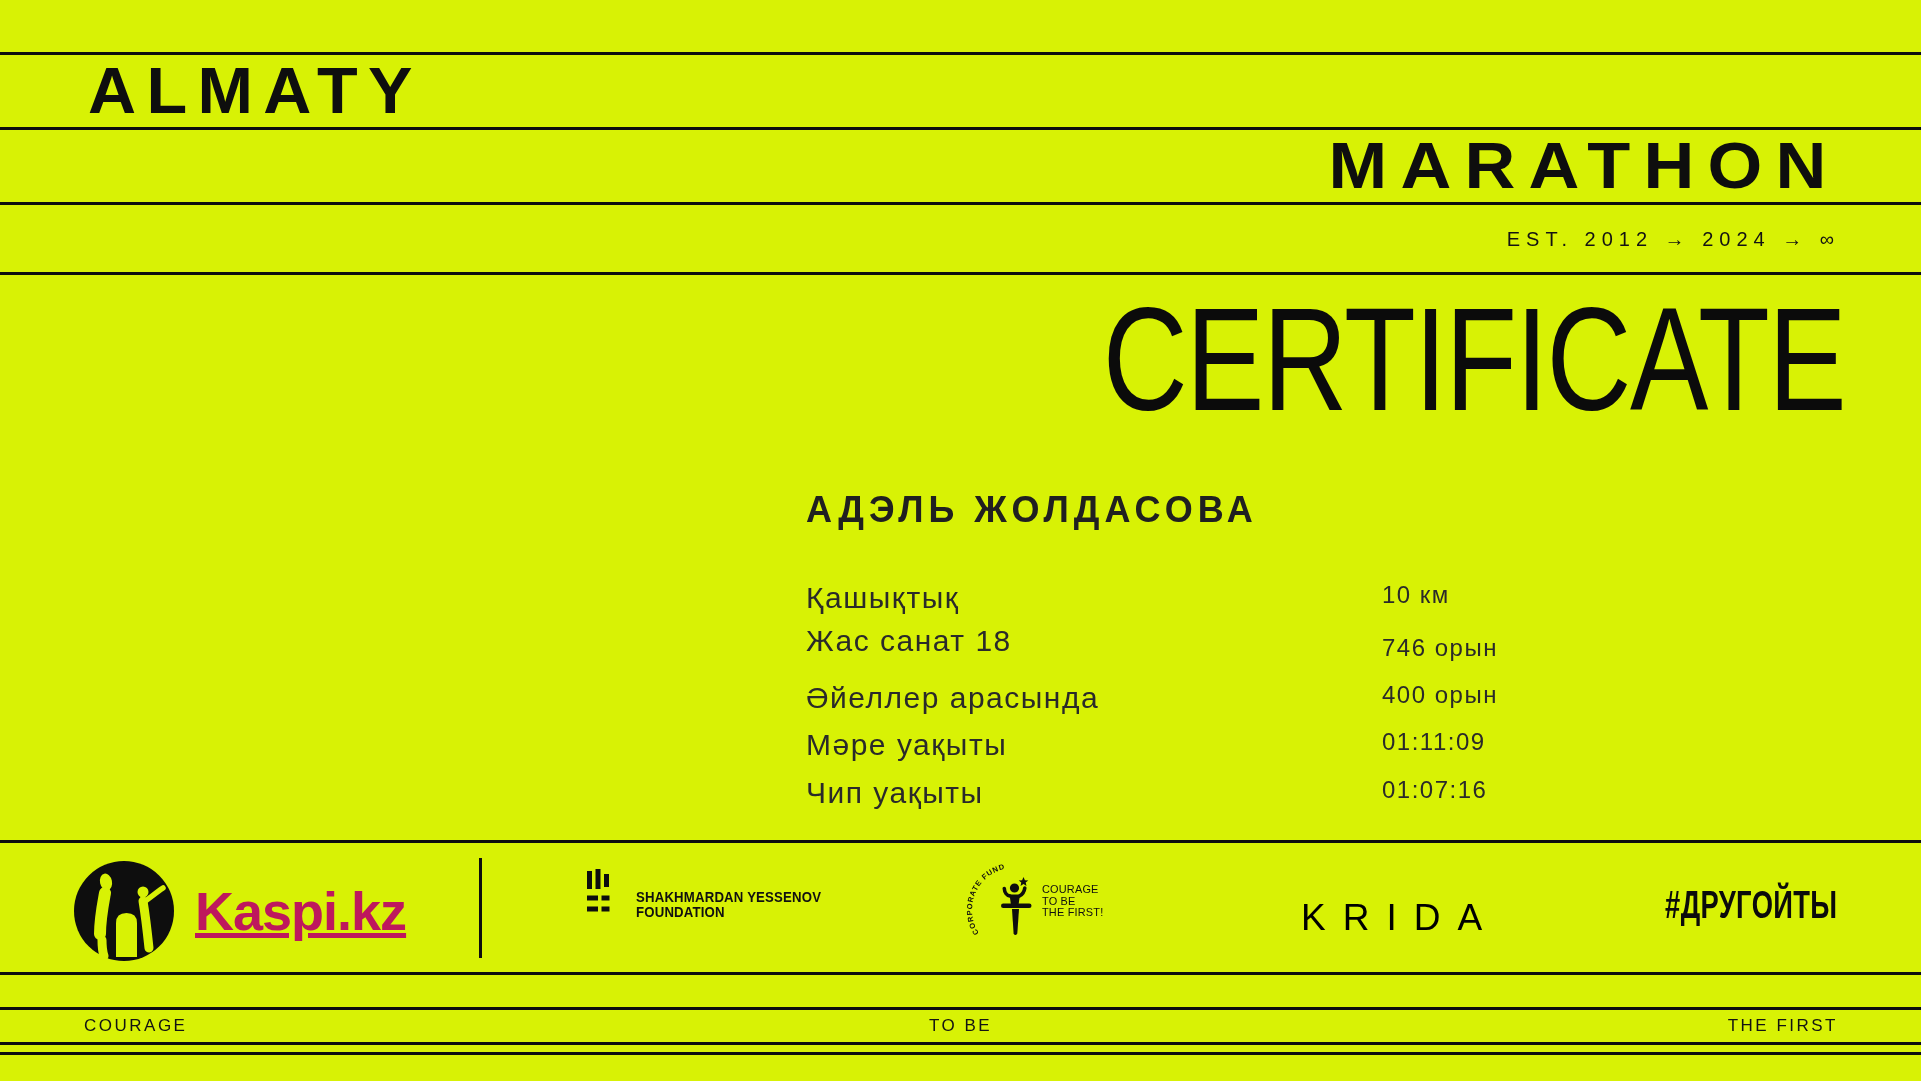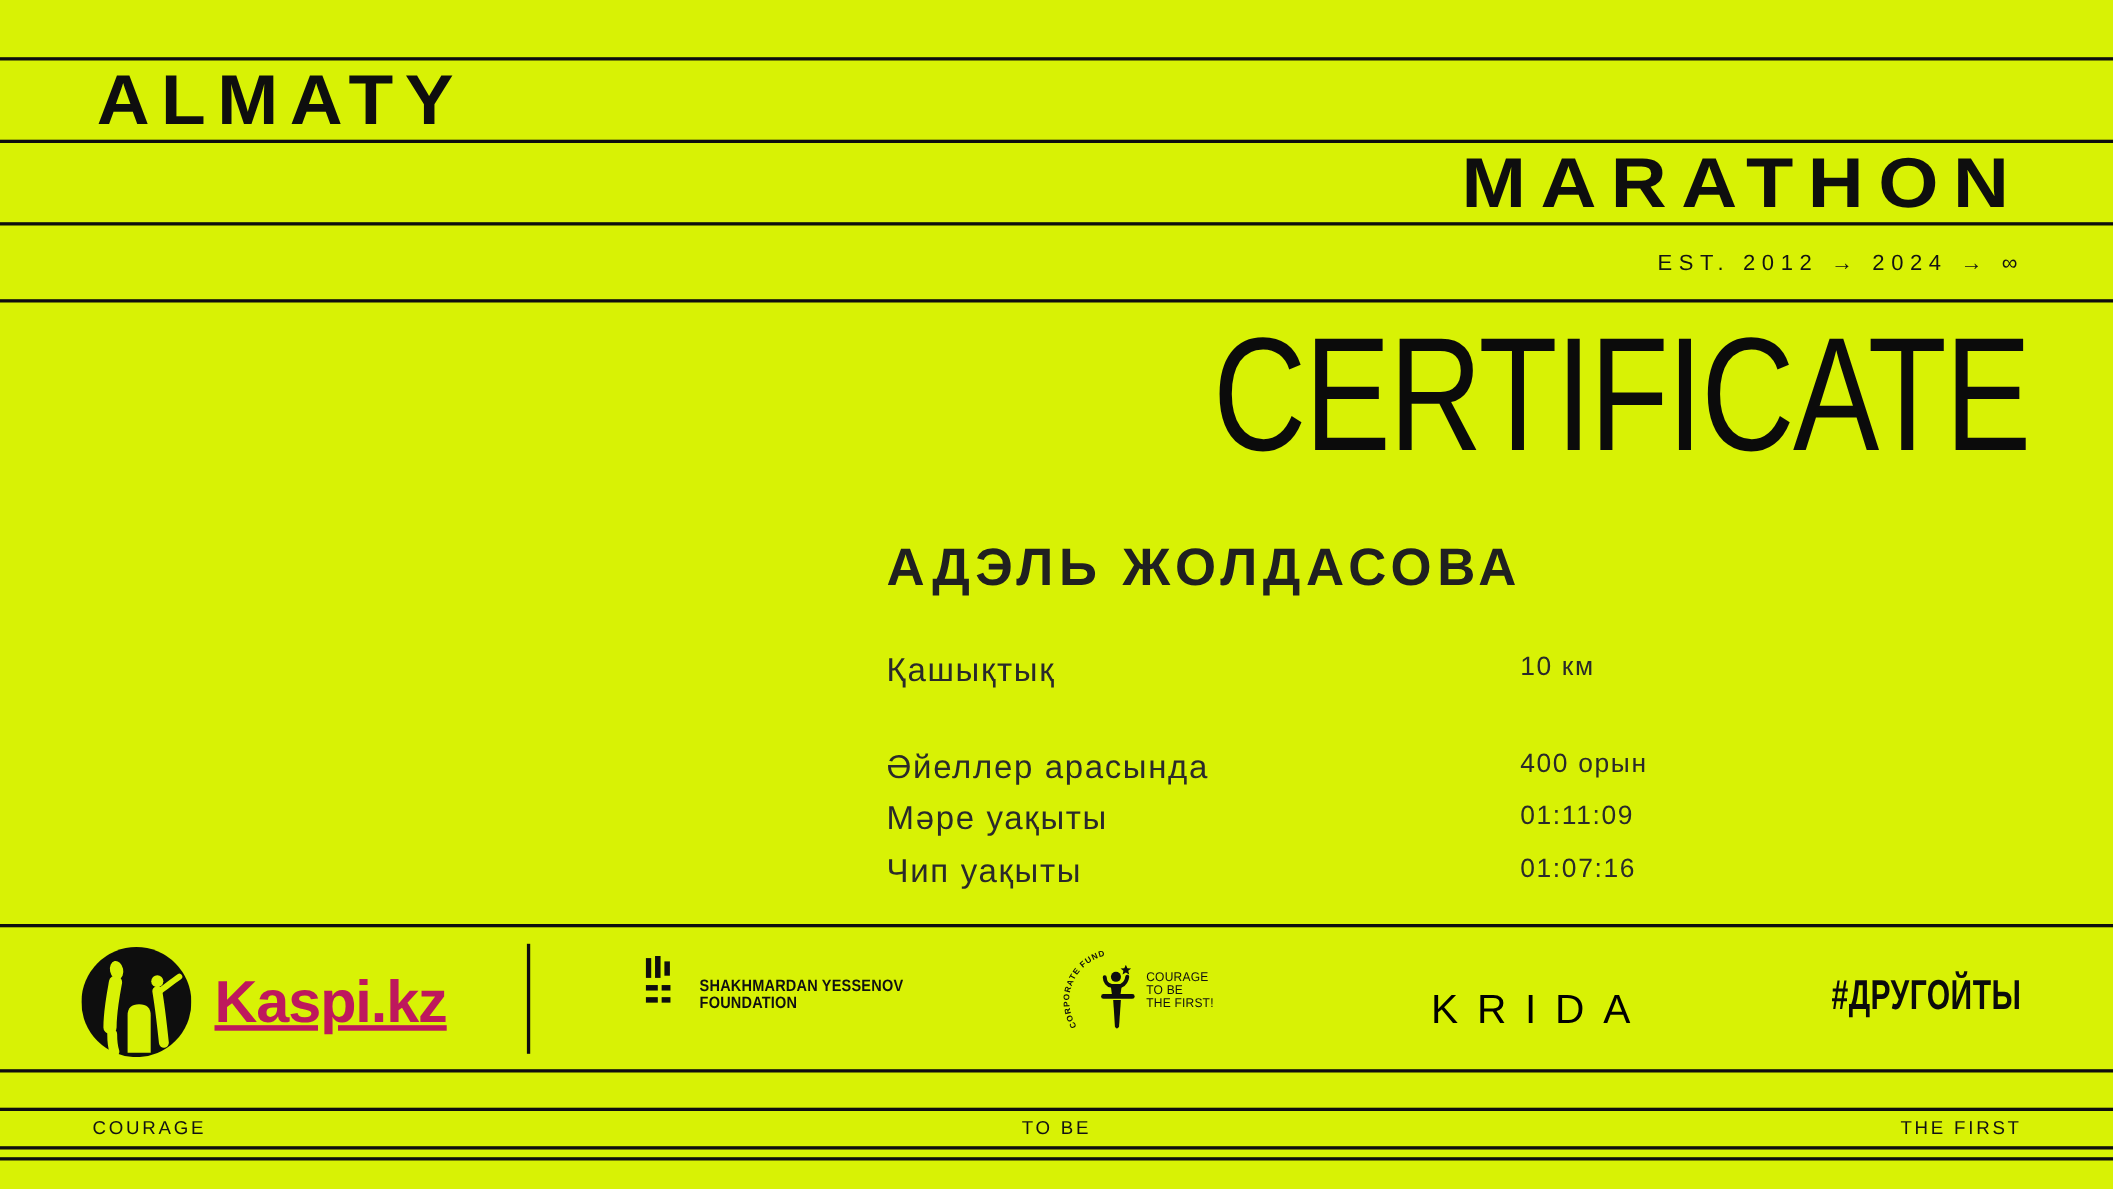--- a/index.html
+++ b/index.html
@@ -33,25 +33,25 @@
     position:absolute;top:228px;right:81px;
     font-size:20px;letter-spacing:6px;white-space:nowrap;color:#131313;
   }
   .cert-title{
     position:absolute;top:286px;right:76px;
     font-size:147px;line-height:1;letter-spacing:-2px;font-weight:normal;
     transform:scaleX(0.8);transform-origin:right top;white-space:nowrap;color:#0b0b0b;
   }
   .athlete-name{
     position:absolutE;position:absolute;top:489px;left:806px;
-    font-size:48px;font-weight:bold;letter-spacing:5px;color:#202020;white-space:nowrap;
+    font-size:36px;font-weight:bold;letter-spacing:5px;color:#202020;white-space:nowrap;
   }
   .results{position:absolute;left:806px;top:577px;width:820px;height:240px;}
   .result-row{position:absolute;left:0;width:100%;height:38px;}
-  .row-0{top:16px}.row-1{top:47px}.row-2{top:104px}.row-3{top:151px}.row-4{top:199px}
+  .row-0{top:4px}.row-1{top:47px}.row-2{top:104px}.row-3{top:151px}.row-4{top:199px}
   .result-label{
     position:absolute;left:0;font-size:30px;letter-spacing:1.5px;color:var(--soft);white-space:nowrap;
   }
   .result-value{
     position:absolute;left:576px;font-size:24px;letter-spacing:1.5px;color:var(--soft);white-space:nowrap;
   }
   .row-1 .result-value{top:10px;}
 
   
   .kaspi-logo{position:absolute;left:74px;top:861px;width:100px;height:100px;}
@@ -109,20 +109,24 @@
   <div class="band-event">MARATHON</div>
   <div class="established">EST. 2012 → 2024 → ∞</div>
 
   <div class="cert-title">CERTIFICATE</div>
   <div class="athlete-name">АДЭЛЬ ЖОЛДАСОВА</div>
 
   <div class="results">
     <div class="result-row row-0">
       <span class="result-label">Қашықтық</span>
       <span class="result-value">10 км</span>
+    </div>
+    <div class="result-row row-1">
+      <span class="result-label">Жас санат 18</span>
+      <span class="result-value">746 орын</span>
     </div>
     <div class="result-row row-2">
       <span class="result-label">Әйеллер арасында</span>
       <span class="result-value">400 орын</span>
     </div>
     <div class="result-row row-3">
       <span class="result-label">Мәре уақыты</span>
       <span class="result-value">01:11:09</span>
     </div>
     <div class="result-row row-4">

